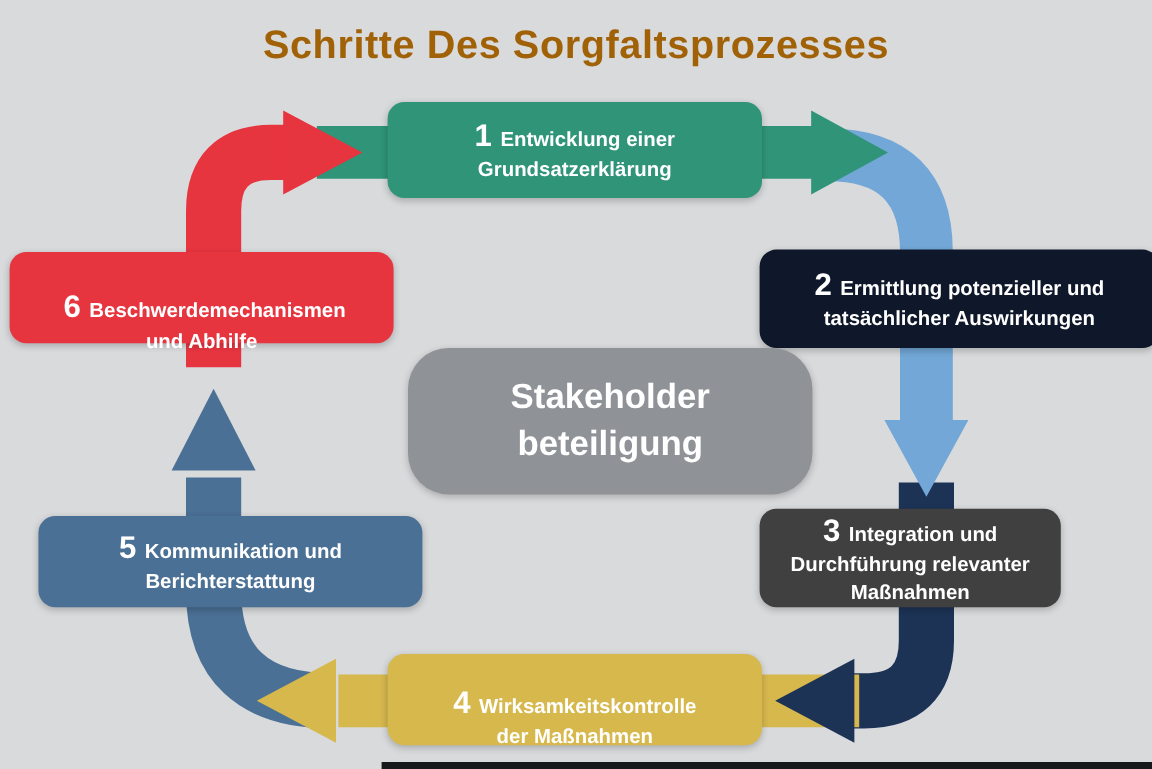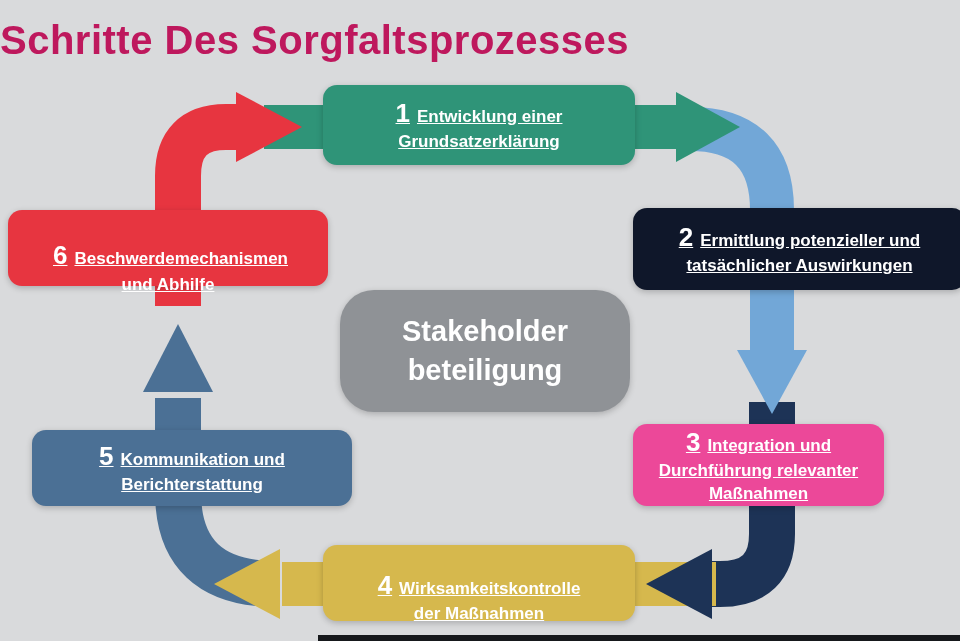--- a/index.html
+++ b/index.html
@@ -3,46 +3,46 @@
 <meta charset="utf-8">
 <style>
   html,body { margin:0; padding:0; background:#ffffff; }
   .canvas {
     position:relative; width:960px; height:641px;
     background:#d9dadc; overflow:hidden;
     font-family:"Liberation Sans", sans-serif;
   }
   .title {
     position:absolute; top:18px; left:0; width:100%;
-    text-align:left; font-size:40px; font-weight:bold;
-    color:#be185d; letter-spacing:0.5px;
+    text-align:center; font-size:33px; font-weight:bold;
+    color:#a16207; letter-spacing:0.5px;
   }
   svg.arrows { position:absolute; left:0; top:0; }
   .step {
     position:absolute; border-radius:14px; color:#ffffff;
     display:flex; align-items:center; justify-content:center;
     text-align:center; font-weight:bold; font-size:17px; line-height:1.35;
     box-shadow:0 2px 6px rgba(0,0,0,0.22); box-sizing:border-box;
   }
-  .step-text { margin:0 auto;text-decoration:underline; }
+  .step-text { margin:0 auto; }
   .step .num { font-size:26px; margin-right:7px; }
   .s1 { left:323px; top:85px;  width:312px; height:80px; background:#2f9478; }
   .s2 { left:633px; top:208px; width:333px; height:82px; background:#0f172a; }
-  .s3 { left:633px; top:424px; width:251px; height:82px; background:#ec4899; }
+  .s3 { left:633px; top:424px; width:251px; height:82px; background:#404040; }
   .s4 { left:323px; top:545px; width:312px; height:76px; background:#d6b84d; }
   .s5 { left:8px;   top:430px; width:320px; height:76px; background:#4b7095;margin-left:24px; }
   .s6 { left:8px;   top:210px; width:320px; height:76px; background:#e73540; }
   .s1 .step-text { max-width:260px; }
   .s2 .step-text { max-width:300px; }
   .s3 .step-text { max-width:300px; }
   .s4 .step-text { max-width:230px;margin-top:28px; }
   .s5 .step-text { max-width:280px; }
   .s6 .step-text { max-width:230px;margin-top:39px; }
   .center-box {
-    position:absolute; left:340px; top:290px; width:290px; height:122px;
+    position:absolute; left:340px; top:290px; width:337px; height:122px;
     background:#8f9296; border-radius:34px;
     display:flex; align-items:center; justify-content:center;
     color:#ffffff; font-weight:bold; font-size:29px; line-height:1.35;
     text-align:center; padding:0 34px; box-sizing:border-box;
     box-shadow:0 2px 6px rgba(0,0,0,0.22);
   }
   .bottom-bar {
     position:absolute; left:318px; bottom:0; width:642px; height:6px;
     background:#16181b;
   }

